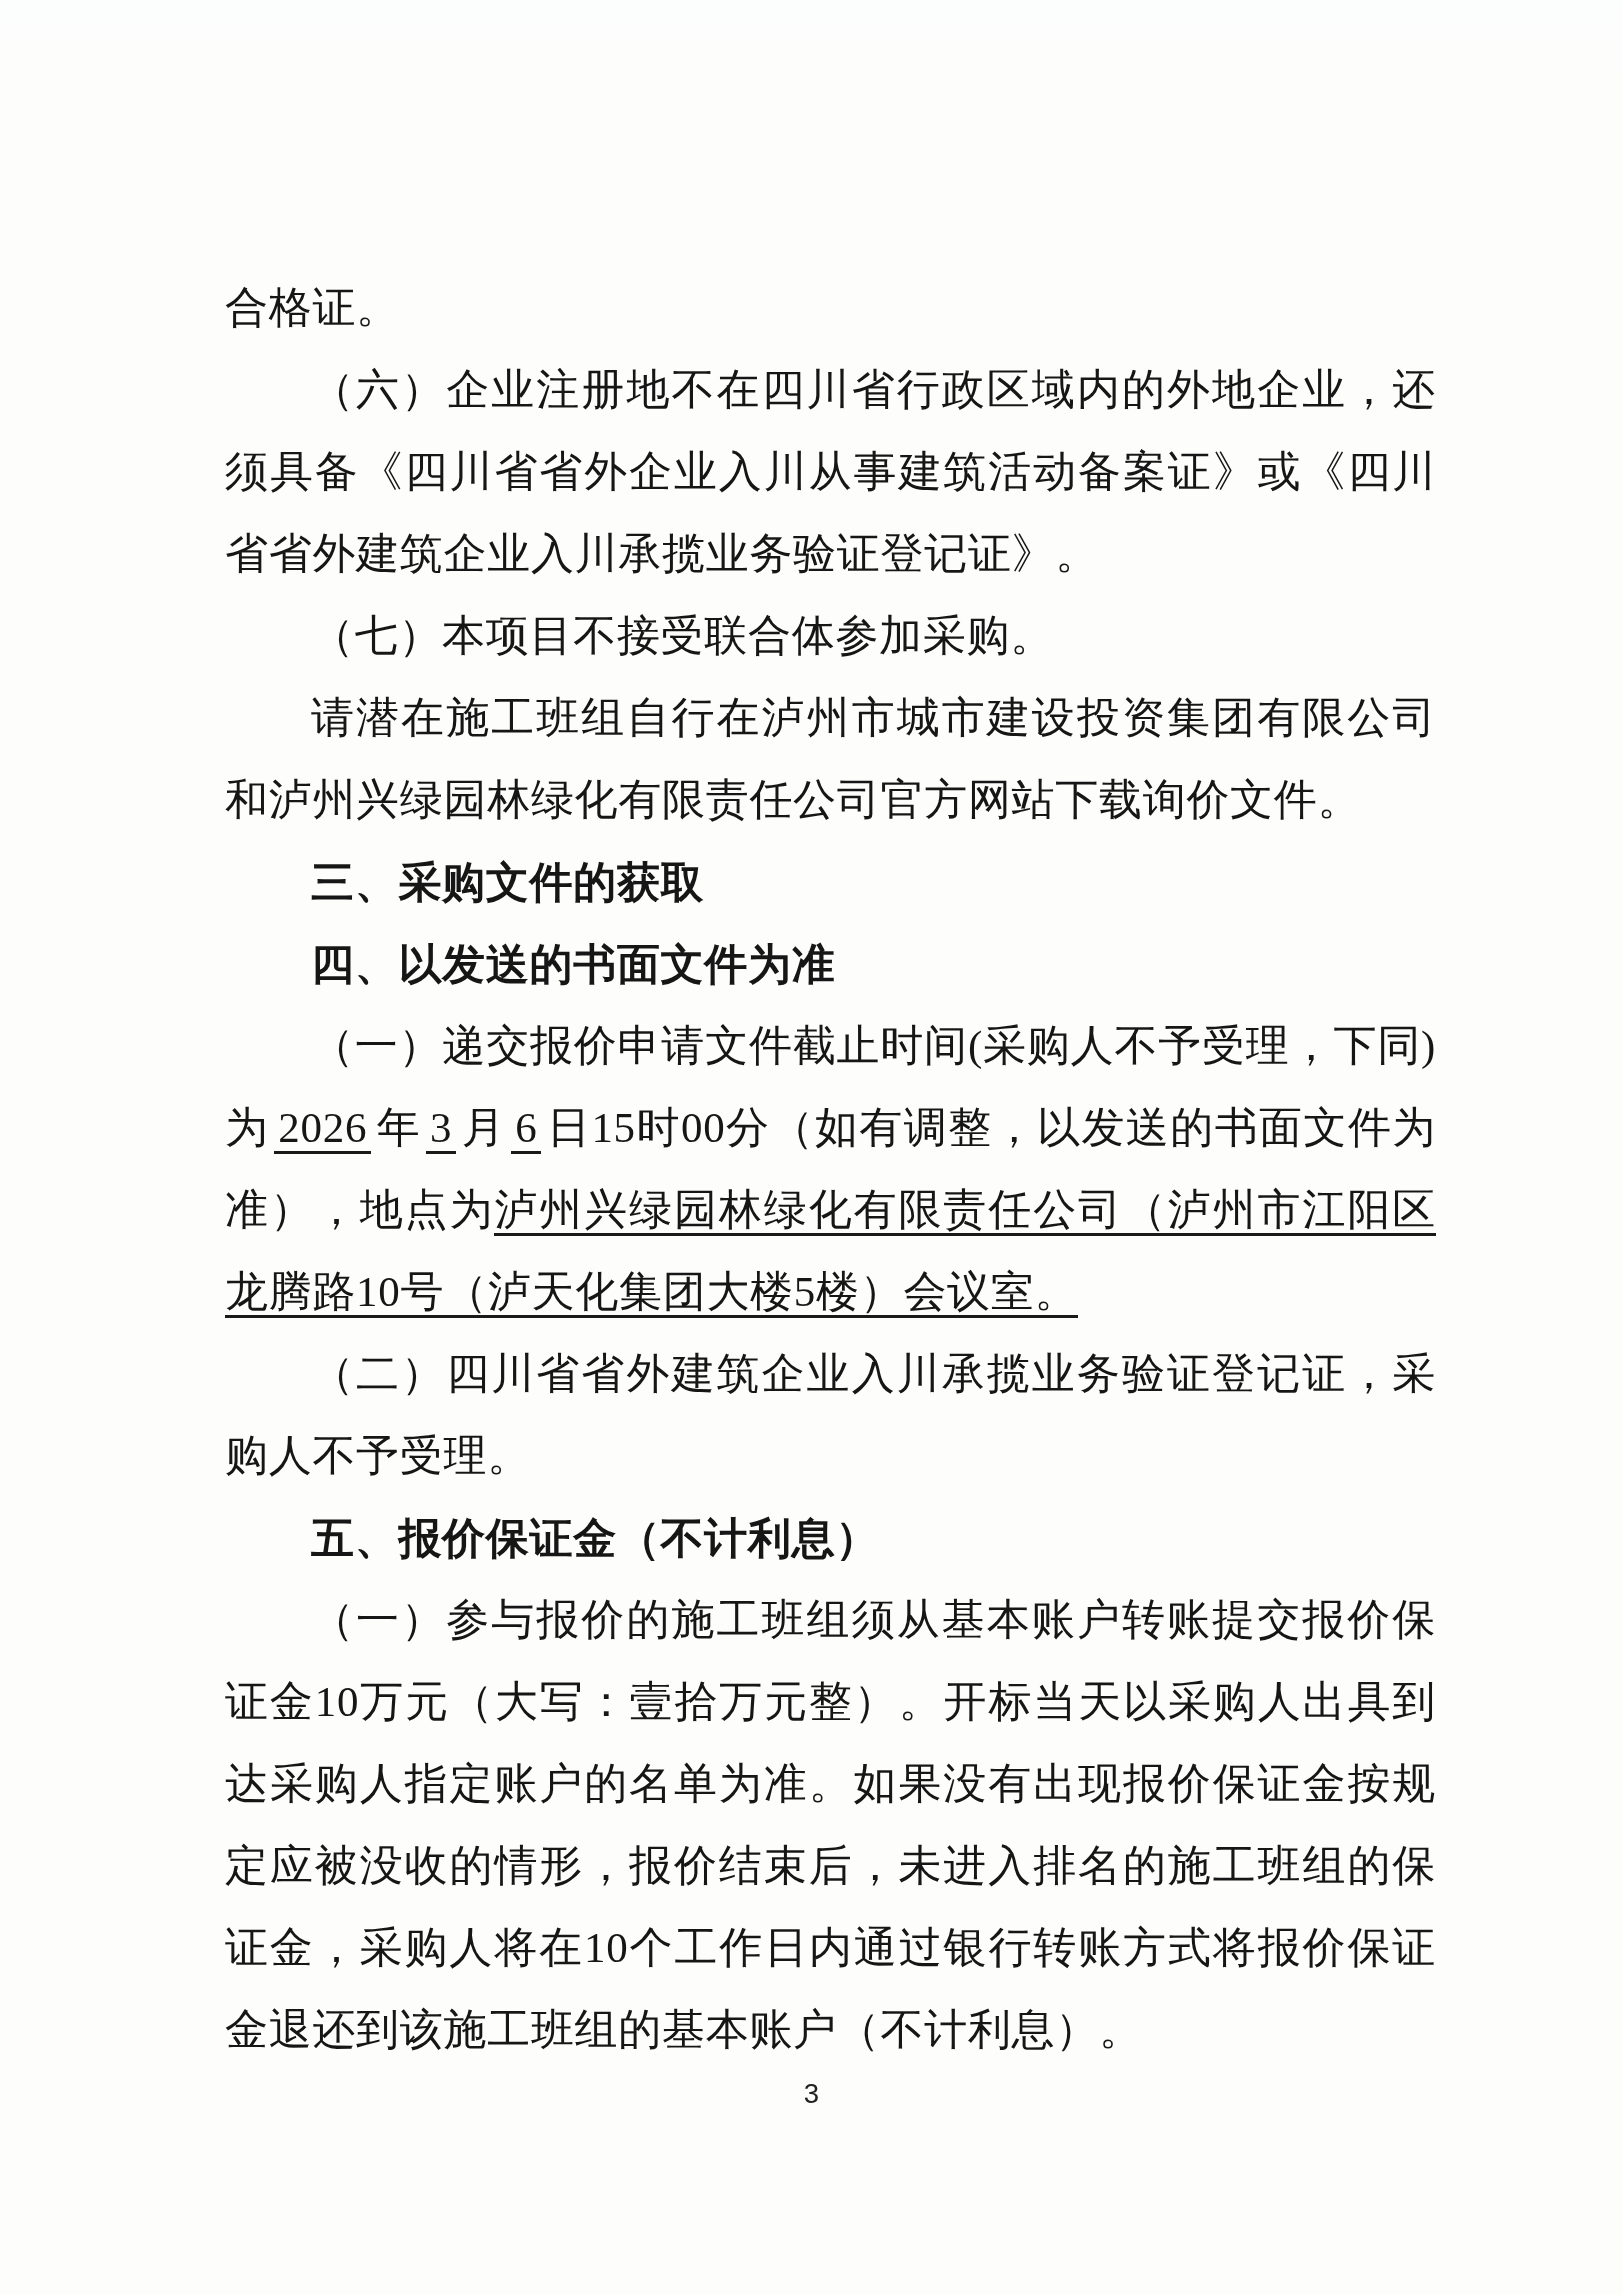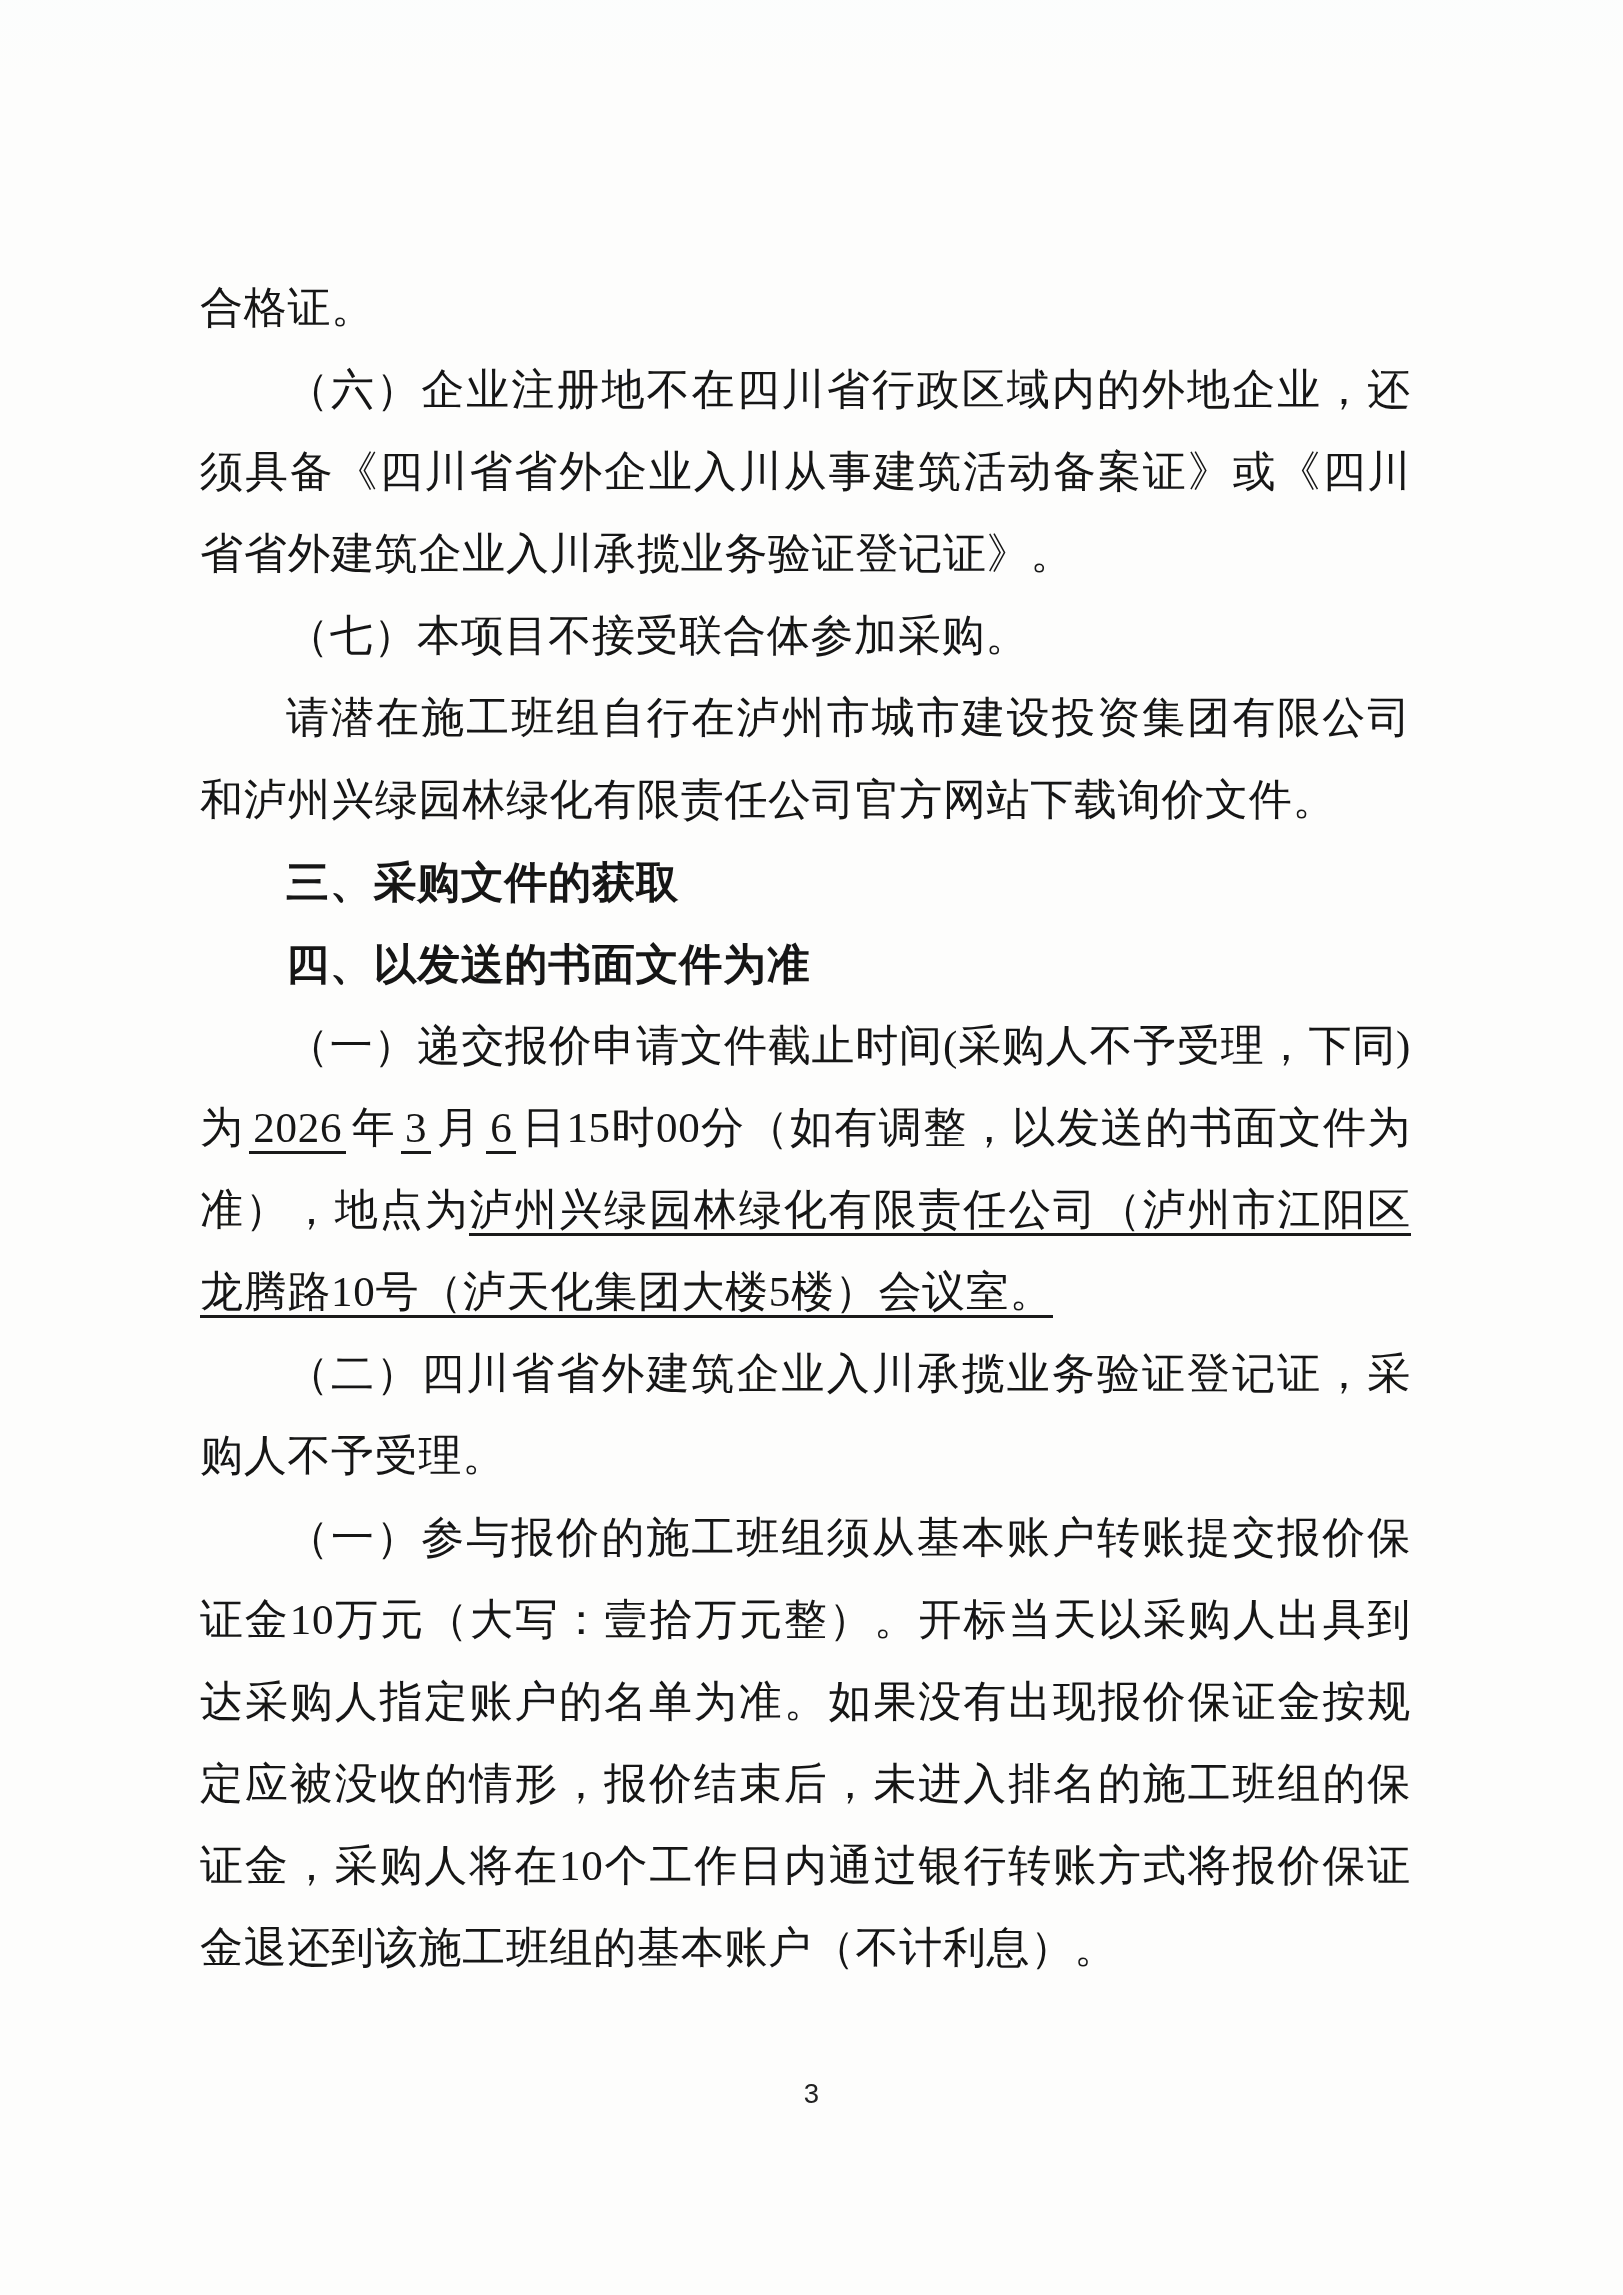--- a/index.html
+++ b/index.html
@@ -17,21 +17,21 @@
   
   .scan-ghost {
     position: absolute;
     left: 0; top: 0;
     width: 100%; height: 78px;
     background: linear-gradient(180deg, #fbfdfd 0%, #fdfdfc 100%);
     opacity: .6;
   }
   .content {
     position: absolute;
-    left: 200px;
+    left: 225px;
     top: 267px;
     width: 1211px;
     text-align: justify;
     text-justify: inter-ideograph;
     color: #161616;
   }
   .para {
     margin: 0;
     padding: 0;
     font-size: 43px;
@@ -75,17 +75,18 @@
   <div class="scan-ghost"></div>
   <div class="content">
       <p class="para body"><span class="run">合格证。</span></p>
       <p class="para body indent"><span class="run">（六）企业注册地不在四川省行政区域内的外地企业，还须具备《四川省省外企业入川从事建筑活动备案证》或《四川省省外建筑企业入川承揽业务验证登记证》。</span></p>
       <p class="para body indent"><span class="run">（七）本项目不接受联合体参加采购。</span></p>
       <p class="para body indent"><span class="run">请潜在施工班组自行在泸州市城市建设投资集团有限公司和泸州兴绿园林绿化有限责任公司官方网站下载询价文件。</span></p>
       <p class="para heading indent"><span class="run">三、采购文件的获取</span></p>
       <p class="para heading indent"><span class="run">四、以发送的书面文件为准</span></p>
       <p class="para body indent"><span class="run">（一）递交报价申请文件截止时间(采购人不予受理，下同)为</span><span class="run u num">2026</span><span class="run">年</span><span class="run u num">3</span><span class="run">月</span><span class="run u num">6</span><span class="run">日15时00分（如有调整，以发送的书面文件为准），地点为</span><span class="run u">泸州兴绿园林绿化有限责任公司（泸州市江阳区龙腾路10号（泸天化集团大楼5楼）会议室。</span></p>
       <p class="para body indent"><span class="run">（二）四川省省外建筑企业入川承揽业务验证登记证，采购人不予受理。</span></p>
+      <p class="para heading indent"><span class="run">五、报价保证金（不计利息）</span></p>
       <p class="para body indent"><span class="run">（一）参与报价的施工班组须从基本账户转账提交报价保证金10万元（大写：壹拾万元整）。开标当天以采购人出具到达采购人指定账户的名单为准。如果没有出现报价保证金按规定应被没收的情形，报价结束后，未进入排名的施工班组的保证金，采购人将在10个工作日内通过银行转账方式将报价保证金退还到该施工班组的基本账户（不计利息）。</span></p>
     </div>
   <div class="page-number">3</div>
 </div>
 
 
 </body></html>

